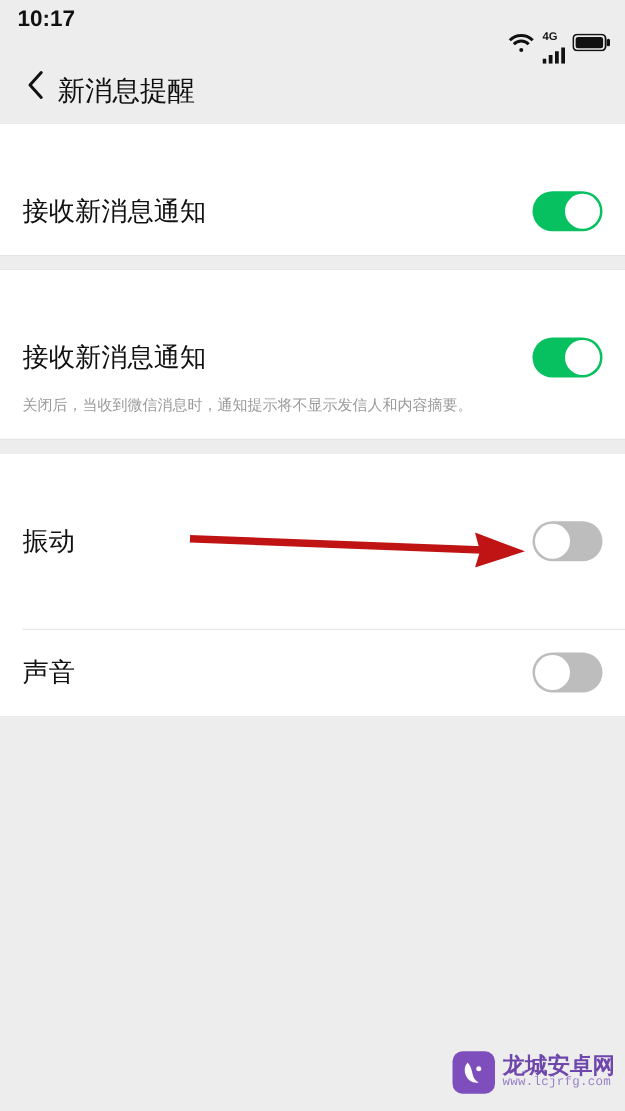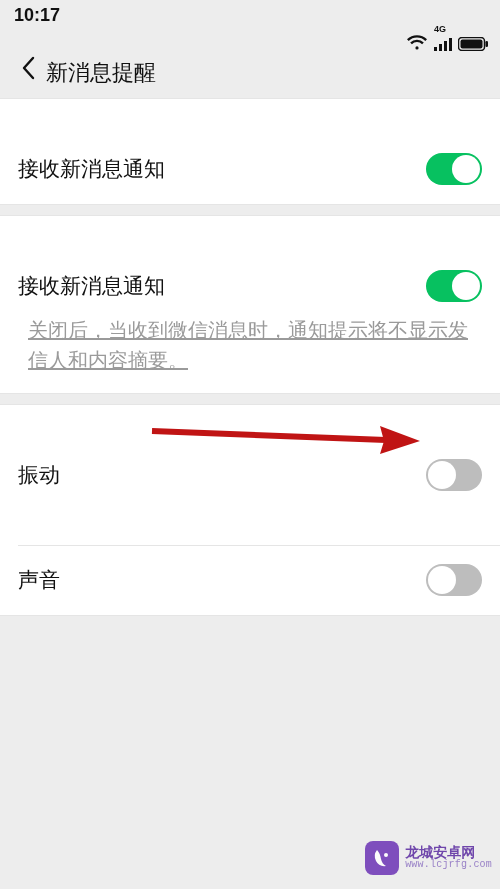--- a/index.html
+++ b/index.html
@@ -16,21 +16,21 @@
   .status-bar {
     height: 30px;
     display: flex;
     align-items: center;
     justify-content: space-between;
     padding: 0 12px 0 14px;
     font-size: 18px;
     font-weight: 600;
     background: #ededed;
   }
-  .status-right { display: flex; align-items: flex-end; gap: 6px; margin-top: 48px; }
+  .status-right { display: flex; align-items: flex-start; gap: 6px; margin-top: 48px; }
   .status-right svg { display: block; }
 
   
   .header {
     height: 58px;
     display: flex;
     align-items: flex-end;
     padding: 0 10px;
     background: #ededed;
   }
@@ -67,26 +67,25 @@
     position: absolute;
     left: 18px; right: 0; top: 0;
     height: 1px;
     background: #e5e5e5;
   }
   .row-label {
     font-size: 21px;
     color: #111;
   }
   .row-desc {
-    padding: 0 18px 18px 28px;
-    font-size: 20px;
+    padding: 0 18px 18px 18px;
+    font-size: 12px;
     color: #9a9a9a;
     line-height: 1.5;
     margin-top: -6px;
-    text-decoration: underline;
   }
 
   
   .toggle {
     width: 56px; height: 32px;
     border-radius: 16px;
     position: relative;
     cursor: pointer;
   }
   .toggle-knob {
@@ -119,21 +118,21 @@
     gap: 6px;
     opacity: 0.85;
   }
   .wm-logo {
     width: 34px; height: 34px;
     border-radius: 8px;
     background: #6b33b5;
     display: flex; align-items: center; justify-content: center;
   }
   .wm-text { display: flex; flex-direction: column; line-height: 1.05; }
-  .wm-line1 { font-size: 14px; font-weight: 700; color: #5a2aa0; }
+  .wm-line1 { font-size: 18px; font-weight: 700; color: #5a2aa0; }
   .wm-line2 { font-size: 10px; color: #8a6fc0; letter-spacing: 0.2px; font-family: Liberation Mono, monospace; }
 </style>
 </head>
 <body>
 
 <div class="status-bar">
   <span>10:17</span>
   <div class="status-right">
     <span>
       <svg width="22" height="16" viewBox="0 0 22 16">

